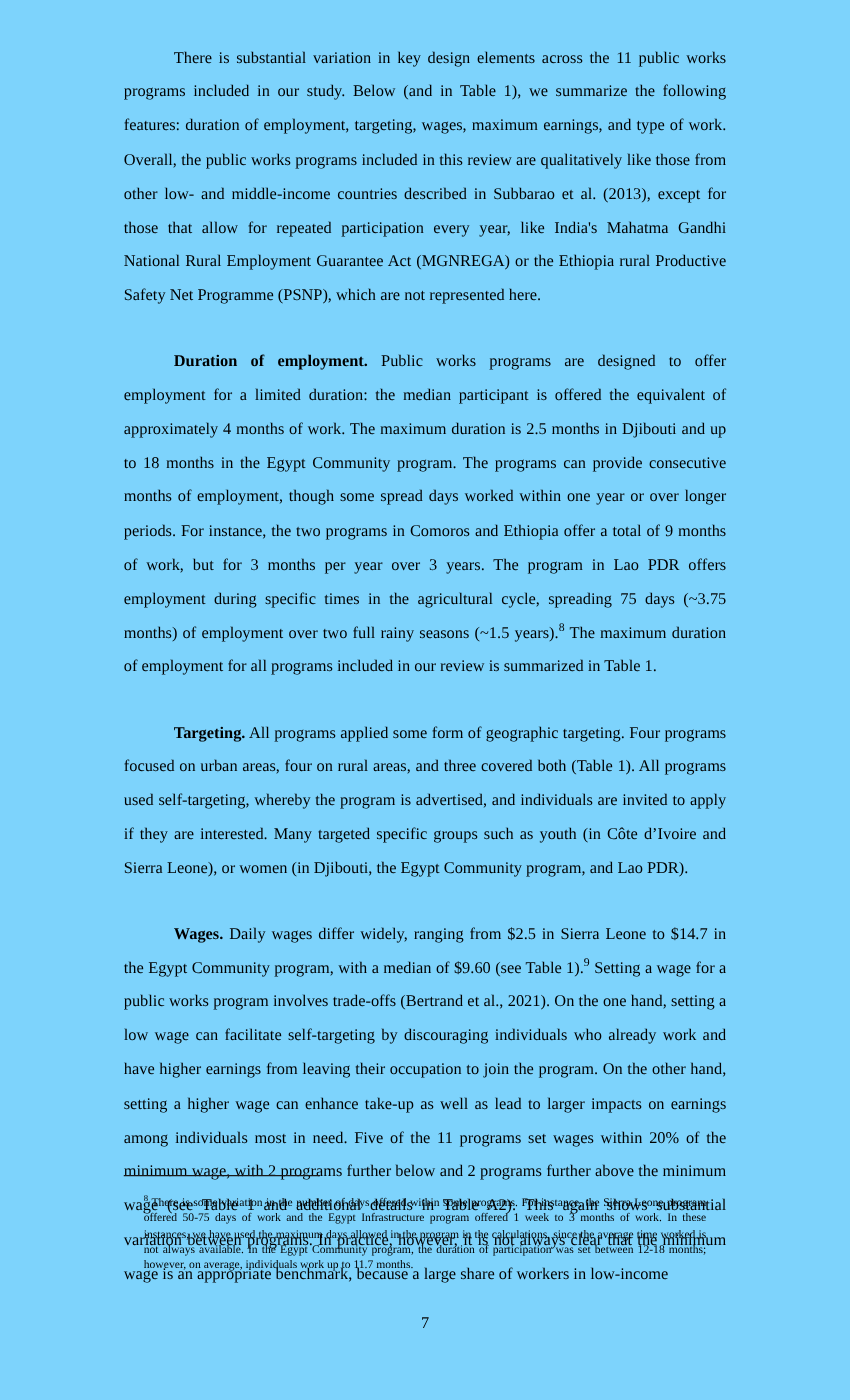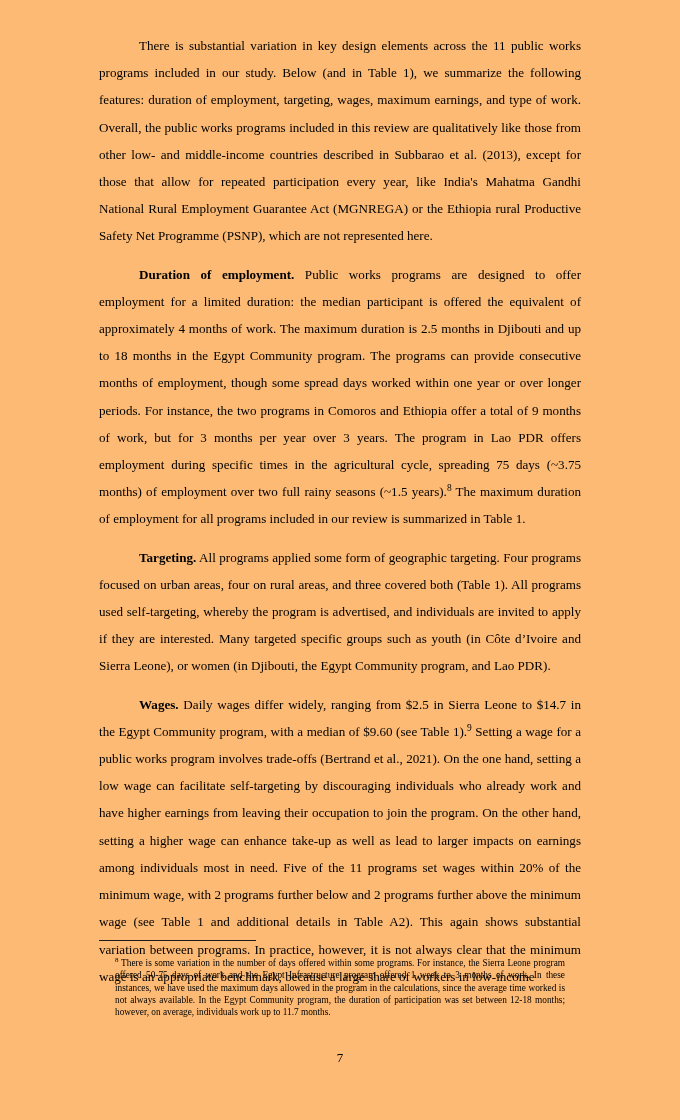--- a/index.html
+++ b/index.html
@@ -15,41 +15,41 @@
     color: #000000;
     overflow: hidden;
   }
 
   .page {
     position: absolute;
     left: 0;
     top: 0;
     width: 680px;
     height: 1120px;
-    background: #fdba74;
+    background: #7dd3fc;
   }
 
   .text-column {
     position: absolute;
     left: 99px;
     top: 32px;
     width: 482px;
   }
 
   p.body-par {
     margin: 0 0 0 0;
     font-size: 13.1px;
     line-height: 27.2px;
     text-align: justify;
     text-justify: inter-word;
     hyphens: none;
   }
 
   p.body-par + p.body-par {
-    margin-top: 11px;
+    margin-top: 25px;
   }
 
   .indent {
     display: inline-block;
     width: 40px;
   }
 
   .runin {
     font-weight: bold;
   }

